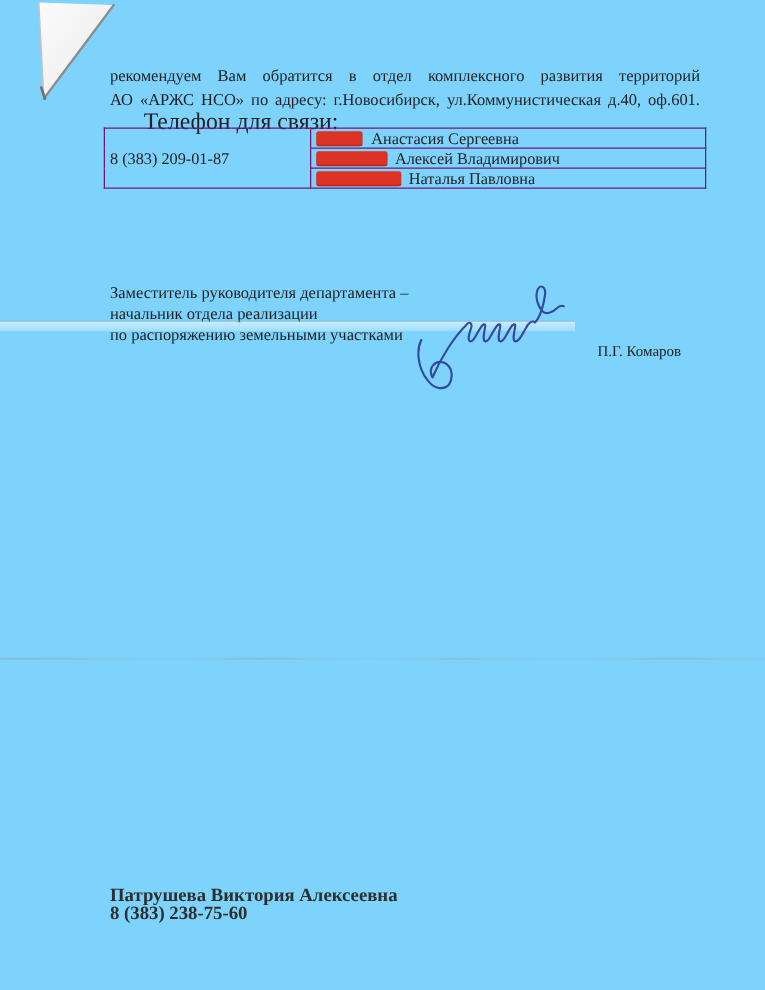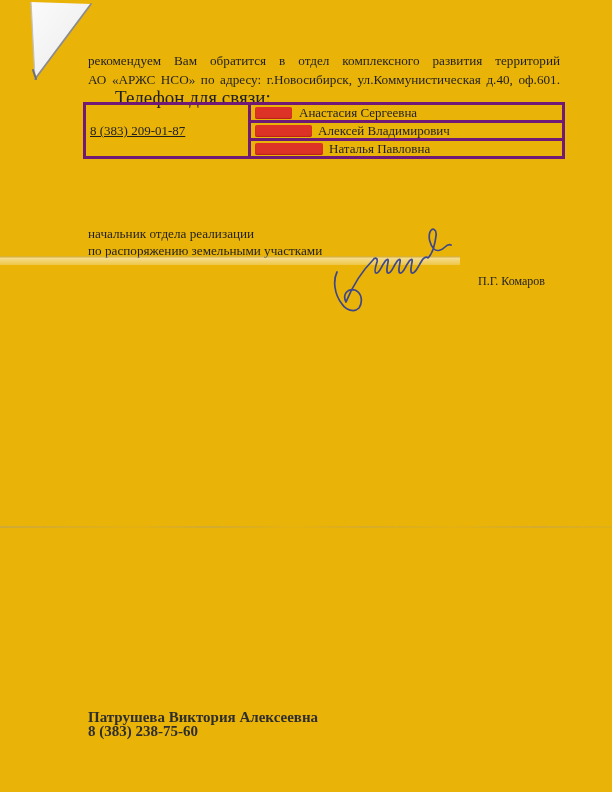--- a/index.html
+++ b/index.html
@@ -1,47 +1,47 @@
 <!DOCTYPE html>
 <html><head>
 <meta charset="utf-8">
 <style>
   * { margin: 0; padding: 0; box-sizing: border-box; }
   html, body { background: #ffffff; }
   .page {
     position: relative;
     width: 612px;
     height: 792px;
-    background: #eab308;
+    background: #7dd3fc;
     font-family: "Liberation Serif", "DejaVu Serif", serif;
     color: #1f1f1f;
     overflow: hidden;
   }
 
   
   .fold-svg { position: absolute; left: 0; top: 0; }
 
   
   .para { position: absolute; left: 88px; top: 52px; width: 472px; font-size: 13.2px; }
   .jline { width: 472px; text-align: justify; text-align-last: justify; line-height: 18.5px; white-space: normal; }
   .phone-label { position: absolute; left: 115px; top: 89px; font-size: 19px; line-height: 18px; }
 
   
   table.contacts {
     position: absolute; left: 83px; top: 102px;
     width: 482px; border-collapse: collapse;
     font-size: 13px; table-layout: fixed;
   }
   table.contacts td {
-    border: 3px solid #701a75;
+    border: 1px solid #701a75;
     height: 16px; padding: 0 4px;
     vertical-align: middle; line-height: 15px;
     overflow: hidden; white-space: nowrap;
   }
-  td.phone-cell { width: 165px; vertical-align: top; padding-top: 1px; text-decoration: underline; }
+  td.phone-cell { width: 165px; vertical-align: top; padding-top: 1px; }
   .redaction {
     display: inline-block; height: 12px;
     background: #dd3226;
     border-radius: 2px;
     vertical-align: -2px;
     margin-right: 7px;
     box-shadow: inset 0 -1px 1px rgba(120,0,0,.35);
   }
   .red-w1 { width: 37px; }
   .red-w2 { width: 57px; margin-right: 6px; }
@@ -122,20 +122,21 @@
       <tr>
         <td>
           <span class="redaction red-w3"></span><span>Наталья Павловна</span>
         </td>
       </tr>
     </tbody>
   </table>
 
 
   <div class="sig-title">
+    <div>Заместитель руководителя департамента –</div>
     <div>начальник отдела реализации</div>
     <div>по распоряжению земельными участками</div>
   </div>
 
   <div class="smudge"></div>
 
   <svg class="signature-svg" width="140" height="100" viewBox="0 0 140 100">
     <path d="M 12 50
              C 8 58, 9 72, 17 82
              C 21 88, 29 91, 34 86

